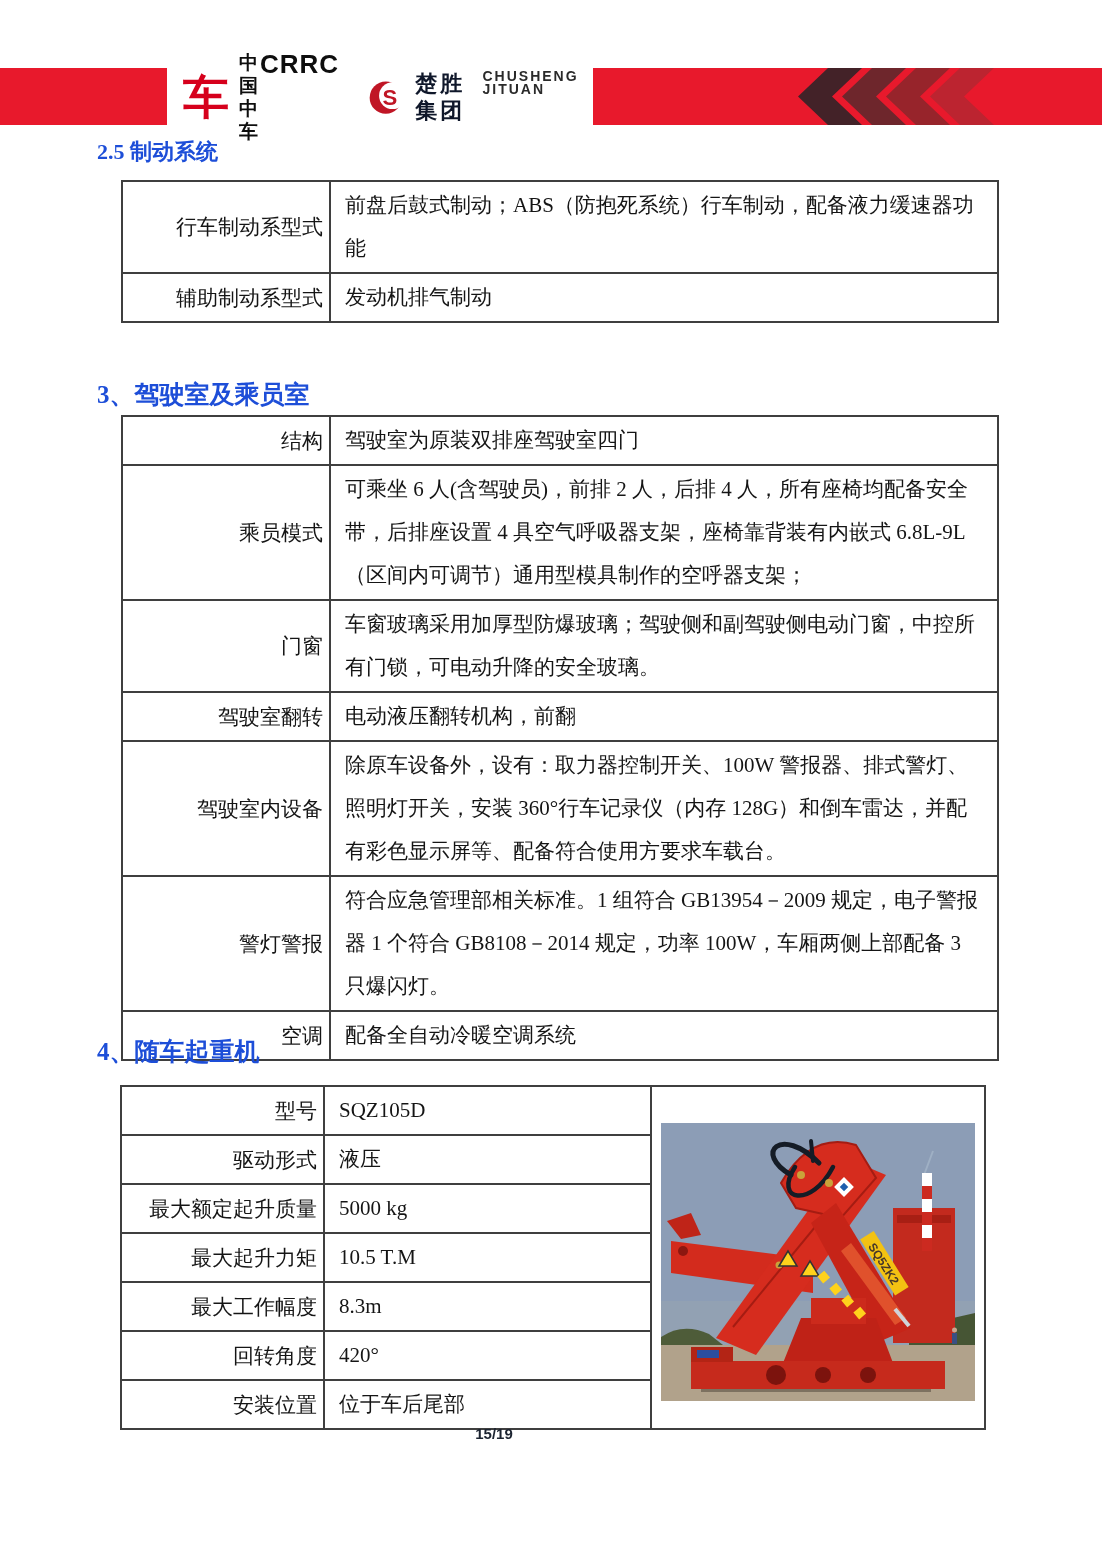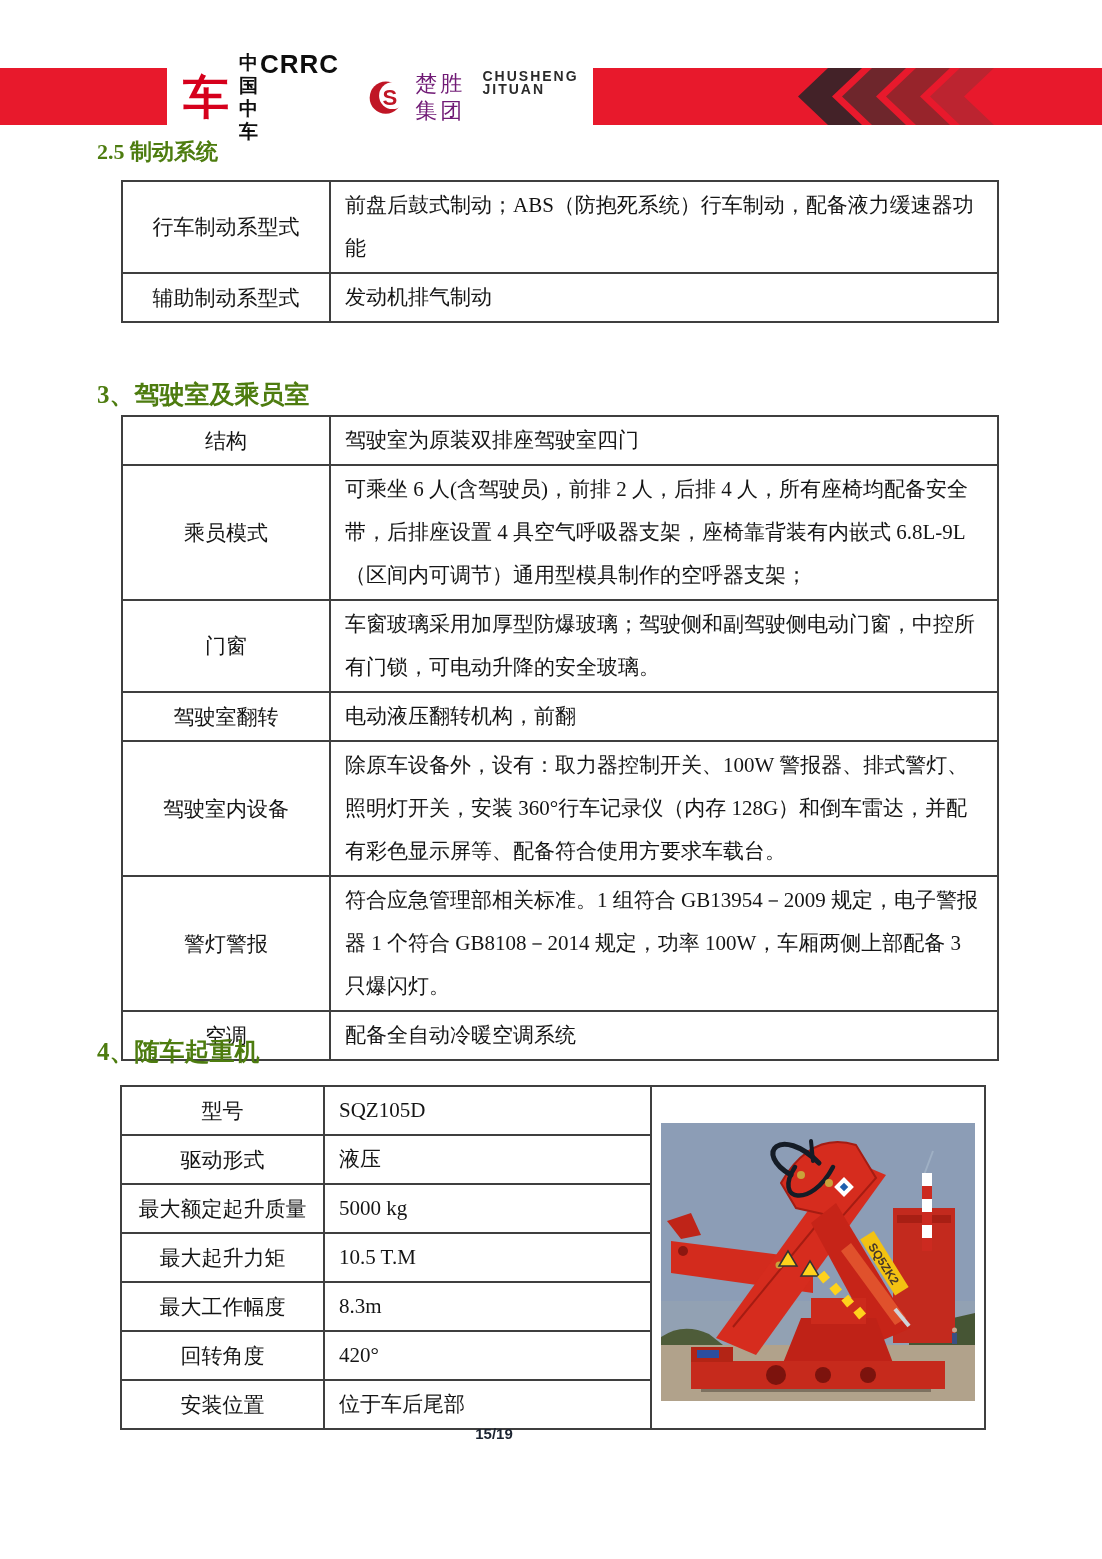--- a/index.html
+++ b/index.html
@@ -10,35 +10,35 @@
   .banner{position:absolute;left:0;top:68px;width:1102px;height:57px;background:#e8192c;}
   .logo-plate{position:absolute;left:167px;top:0;width:426px;height:57px;background:#fff;
               display:flex;align-items:center;gap:30px;padding-left:16px;box-sizing:border-box;}
   .logo-group{display:flex;align-items:center;gap:10px;}
   .crrc-emblem{font-family:"Liberation Sans","DejaVu Sans",sans-serif;font-weight:700;
                font-size:46px;line-height:50px;color:#d6001c;}
   .logo-txt{display:flex;flex-direction:row;justify-content:center;}
   .crrc-cn{font-size:19px;font-weight:700;letter-spacing:2px;line-height:23px;color:#0e0e0e;}
   .crrc-en{font-family:"Liberation Sans","DejaVu Sans",sans-serif;font-size:26px;font-weight:700;
            letter-spacing:1px;line-height:26px;color:#0e0e0e;}
-  .cs-cn{font-size:22px;font-weight:400;letter-spacing:3px;line-height:27px;color:#701a75;}
+  .cs-cn{font-size:22px;font-weight:700;letter-spacing:3px;line-height:27px;color:#0f172a;}
   .cs-en{font-family:"Liberation Sans","DejaVu Sans",sans-serif;font-size:14px;font-weight:700;
          letter-spacing:2px;line-height:13px;color:#2a2a2a;}
   .chevrons{position:absolute;left:790px;top:0;}
 
   
-  .sec-h{position:absolute;left:97px;font-weight:700;white-space:nowrap;color:#4d7c0f;}
+  .sec-h{position:absolute;left:97px;font-weight:700;white-space:nowrap;color:#1d4ed8;}
   #h-brake{top:137px;font-size:22px;}
   #h-cab{top:362px;font-size:25px;margin-top:16px;}
   #h-crane{top:1035px;font-size:25px;}
 
   
   table.spec{position:absolute;border-collapse:collapse;table-layout:fixed;font-size:21px;color:#151515;}
   table.spec td{border:2px solid #3f3f3f;vertical-align:middle;overflow:hidden;}
-  table.spec td.lbl{text-align:center;padding:0 6px;}
+  table.spec td.lbl{text-align:right;padding:0 6px;}
   table.spec td.val{padding:2px 18px 2px 14px;line-height:43px;text-align:left;}
   #t-brake{left:121px;top:180px;width:876px;}
   #t-cab{left:121px;top:415px;width:876px;}
   #t-crane{left:120px;top:1085px;width:864px;}
   td.photo-cell{padding:0;background:#fff;vertical-align:top;}
   .photo-wrap{margin:8px auto 0 auto;width:314px;height:278px;}
 
   
   .page-num{position:absolute;left:0;top:1425px;width:988px;text-align:center;
             font-family:"Liberation Sans","DejaVu Sans",sans-serif;font-weight:700;

